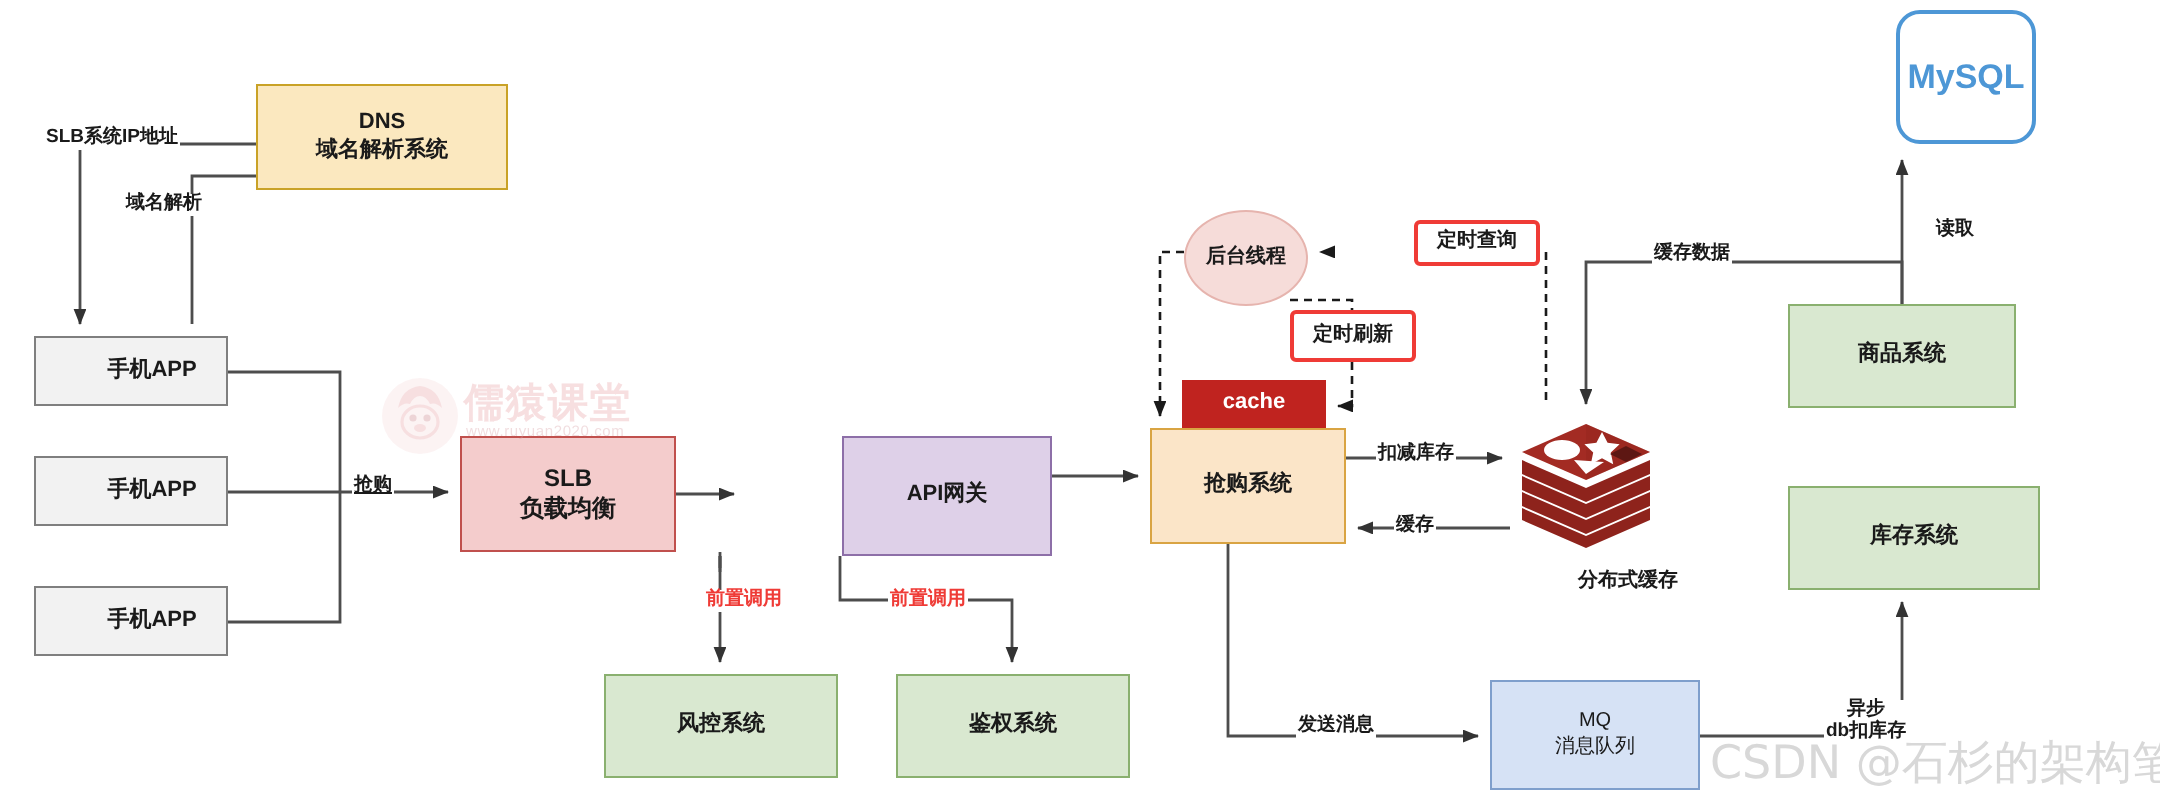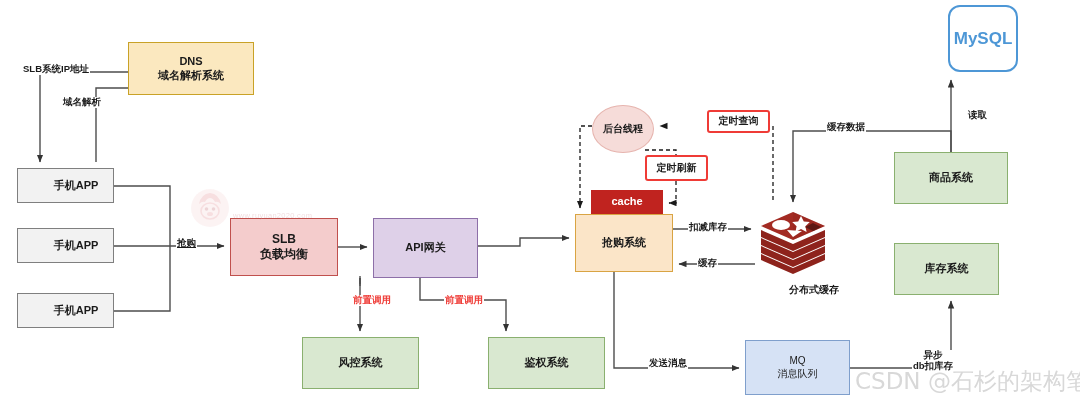--- a/index.html
+++ b/index.html
@@ -6,21 +6,21 @@
   body{width:1080px;height:403px;position:relative;overflow:hidden;
        font-family:"Liberation Sans","DejaVu Sans",sans-serif;}
   #stage{position:absolute;left:0;top:0;width:1080px;height:403px;}
   svg#wires{position:absolute;left:0;top:0;width:1080px;height:403px;}
   .node{position:absolute;box-sizing:border-box;display:flex;align-items:center;
         justify-content:center;text-align:center;line-height:1.25;}
   .nlabel{white-space:pre-line;}
   .box-grey{background:#f2f2f2;border:1px solid #7f7f7f;font-size:11px;font-weight:bold;color:#1a1a1a;padding-left:21px;}
   .box-dns{background:#fbe8bf;border:1px solid #c9a227;font-size:11px;font-weight:bold;color:#1a1a1a;justify-content:center;}
   .box-slb{background:#f4cccc;border:1px solid #c0504d;font-size:12px;font-weight:bold;color:#1a1a1a;}
-  .box-api{background:#ded0e8;border:1px solid #8d6fa8;font-size:11px;font-weight:bold;color:#1a1a1a;}
+  .box-api{background:#ded0e8;border:1px solid #8d6fa8;font-size:11px;font-weight:bold;color:#1a1a1a;margin-left:48px;}
   .box-green{background:#d9e8d0;border:1px solid #8ab06f;font-size:11px;font-weight:bold;color:#1a1a1a;}
   .box-seckill{background:#fbe5c8;border:1px solid #d9a443;font-size:11px;font-weight:bold;color:#1a1a1a;}
   .box-cache{background:#c0231f;border:1px solid #c0231f;color:#ffffff;font-size:11px;font-weight:bold;}
   .box-mq{background:#d6e2f5;border:1px solid #7f9fcc;font-size:10px;font-weight:normal;color:#1a1a1a;}
   .box-mysql{background:#ffffff;border:2.5px solid #4d97d6;border-radius:12px;
              color:#4d97d6;font-size:17px;font-weight:bold;}
   .circle-thread{background:#f6dcd9;border:1px solid #e6b4ae;border-radius:50%;
                  font-size:10px;font-weight:bold;color:#1a1a1a;}
   .box-timer{background:#ffffff;border:2px solid #ef3b36;border-radius:3px;
              font-size:10px;font-weight:bold;color:#1a1a1a;}
@@ -116,21 +116,21 @@
 负载均衡</span>
   </div>
 
   <div class="node box-api" style="left:373px;top:218px;width:105px;height:60px;">
     <span class="nlabel">API网关</span>
   </div>
 
   <div class="node box-green" style="left:302px;top:337px;width:117px;height:52px;">
     <span class="nlabel">风控系统</span>
   </div>
-  <div class="node box-green" style="left:448px;top:337px;width:117px;height:52px;margin-left:40px;">
+  <div class="node box-green" style="left:448px;top:337px;width:117px;height:52px;">
     <span class="nlabel">鉴权系统</span>
   </div>
 
   <div class="node box-cache" style="left:591px;top:190px;width:72px;height:24px;">
     <span class="nlabel">cache</span>
   </div>
   <div class="node box-seckill" style="left:575px;top:214px;width:98px;height:58px;">
     <span class="nlabel">抢购系统</span>
   </div>
 
@@ -162,21 +162,21 @@
       </g>
     </svg>
   </div>
   <div class="cap" style="left:749px;top:283px;width:90px;">
     <span>分布式缓存</span>
   </div>
 
   <div class="node box-green" style="left:894px;top:152px;width:114px;height:52px;">
     <span class="nlabel">商品系统</span>
   </div>
-  <div class="node box-green" style="left:894px;top:243px;width:105px;height:52px;">
+  <div class="node box-green" style="left:894px;top:243px;width:126px;height:52px;">
     <span class="nlabel">库存系统</span>
   </div>
 
   <div class="node box-mysql" style="left:948px;top:5px;width:70px;height:67px;">
     <span class="nlabel">MySQL</span>
   </div>
 
   <div class="node box-mq" style="left:745px;top:340px;width:105px;height:55px;">
     <span class="nlabel">MQ
 消息队列</span>
@@ -197,18 +197,19 @@
 
   <div id="wm-ruyuan">
     <svg viewBox="0 0 40 40" width="40" height="40" style="position:absolute;left:0;top:2px;">
       <circle cx="20" cy="20" r="19" fill="#f6dcdd"></circle>
       <path d="M9,16 q2,-10 11,-11 q9,1 11,11 q-3,-3 -6,-2 q-2,-4 -5,-4 q-3,0 -5,4 q-3,-1 -6,2 Z" fill="#e8a0a4"></path>
       <ellipse cx="20" cy="23" rx="9" ry="8" fill="#f6dcdd" stroke="#e8a0a4" stroke-width="1.6"></ellipse>
       <circle cx="16.5" cy="21" r="1.8" fill="#c98086"></circle>
       <circle cx="23.5" cy="21" r="1.8" fill="#c98086"></circle>
       <ellipse cx="20" cy="26" rx="3" ry="2" fill="#e8a0a4"></ellipse>
     </svg>
+    <div class="wm-txt">儒猿课堂</div>
     <div class="wm-url">www.ruyuan2020.com</div>
   </div>
 
   <div id="wm-csdn">CSDN @石杉的架构笔记</div>
 
 </div>
 
 </body></html>

